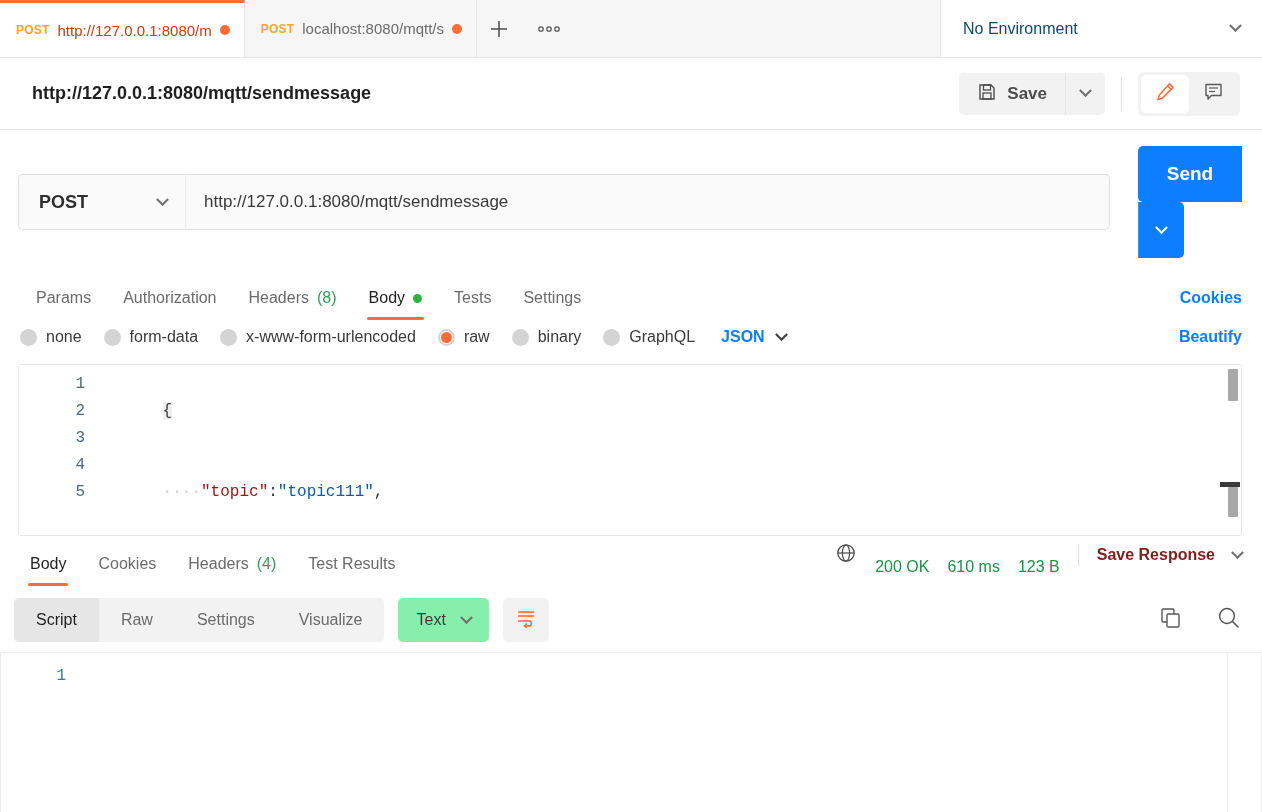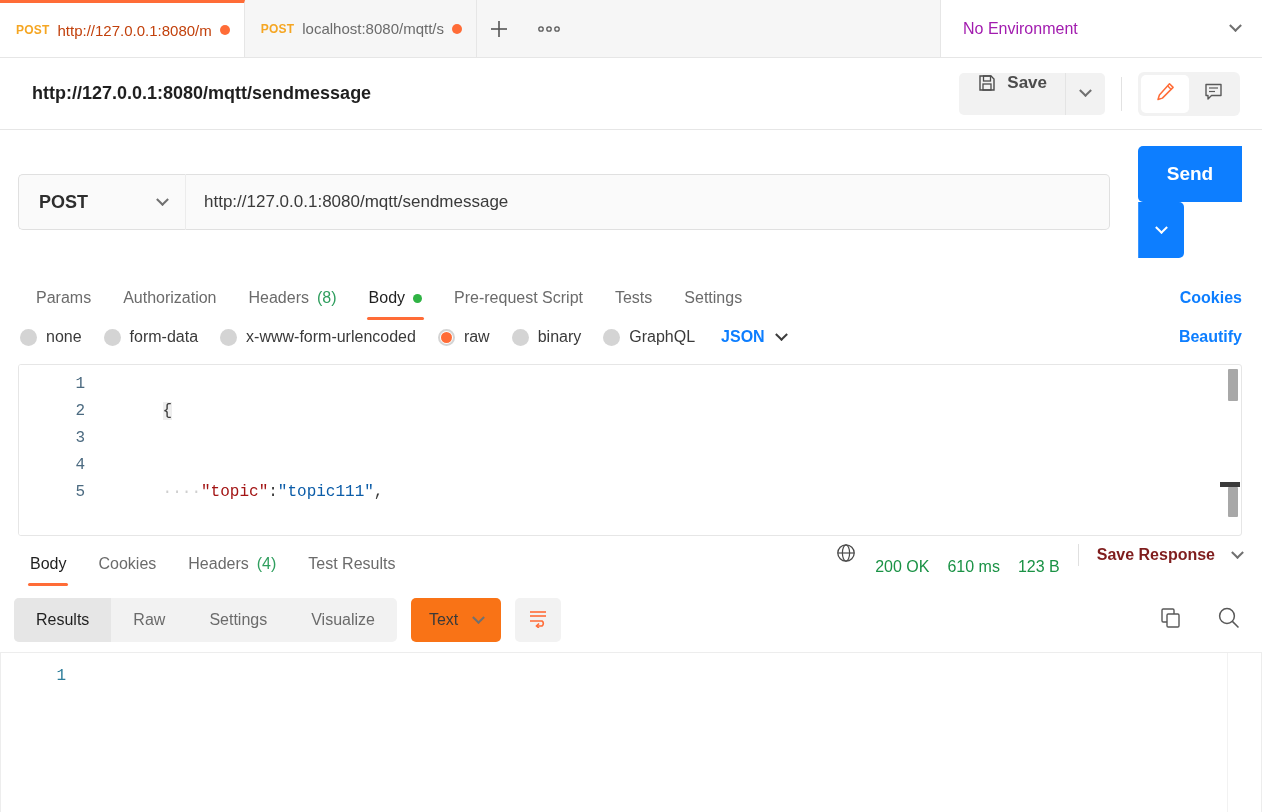--- a/index.html
+++ b/index.html
@@ -72,21 +72,21 @@
   .env-select {
     width: 322px;
     display: flex;
     align-items: center;
     justify-content: space-between;
     padding: 0 22px 0 22px;
     border-left: 1px solid #e6e6e6;
     background: #ffffff;
     cursor: pointer;
   }
-  .env-select .etext { font-size: 16px; color: #a21caf; }
+  .env-select .etext { font-size: 16px; color: #0c4a6e; }
   .chev {
     display: inline-block;
     width: 9px; height: 9px;
     border-right: 2px solid #707070;
     border-bottom: 2px solid #707070;
     transform: rotate(45deg) translate(-2px,-2px);
   }
 
   
   .reqheader {
@@ -99,21 +99,21 @@
     flex: none;
   }
   .req-title {
     font-size: 18px;
     font-weight: bold;
     color: #1f1f1f;
     flex: 1;
   }
   .hdr-actions { display: flex; align-items: center; gap: 0; }
   .save-btn {
-    display: flex; gap: 10px;
+    display: flex; align-items: center; gap: 10px;
     height: 42px;
     padding: 0 18px;
     background: #f2f2f2;
     border-radius: 5px 0 0 5px;
     cursor: pointer;
   }
   .save-btn .lbl { font-size: 17px; font-weight: bold; color: #4c4c4c; }
   .save-caret {
     height: 42px; width: 40px;
     background: #f2f2f2;
@@ -375,21 +375,21 @@
     font-size: 16px;
     color: #6b6b6b;
     cursor: pointer;
   }
   .seg .s-item.active {
     background: #e6e6e6;
     color: #1f1f1f;
   }
   .textsel {
     display: flex; align-items: center; gap: 16px;
-    background: #f97316;
+    background: #86efac;
     border-radius: 5px;
     height: 44px;
     padding: 0 18px;
     cursor: pointer;
   }
   .textsel .tl { font-size: 16px; color: #3a3a3a; }
   .wrap-btn {
     width: 46px; height: 44px;
     background: #f2f2f2;
     border-radius: 5px;
@@ -545,23 +545,20 @@
   </div>
   <div class="rtab">
     <span>Headers</span>
     <span class="count">(8)</span>
   </div>
   <div class="rtab active">
     <span>Body</span>
     <span class="greendot"></span>
   </div>
   <div class="rtab">
-    <span>Pre-request Script</span>
-  </div>
-  <div class="rtab">
     <span>Tests</span>
   </div>
   <div class="rtab">
     <span>Settings</span>
   </div>
   <div class="cookies-link">Cookies</div>
 </div>
 
 <div class="bodytypes">
   <div class="radio-item">
@@ -653,21 +650,21 @@
     <span class="mv">610 ms</span>
     <span class="mv">123 B</span>
     <span class="mdiv"></span>
     <span class="save-resp">Save Response</span>
     <span class="chev"></span>
   </div>
 </div>
 
 <div class="resp-toolbar">
   <div class="seg">
-    <div class="s-item active">Results</div>
+    <div class="s-item active">Script</div>
     <div class="s-item">Raw</div>
     <div class="s-item">Settings</div>
     <div class="s-item">Visualize</div>
   </div>
 
   <div class="textsel">
     <span class="tl">Text</span>
     <span class="chev"></span>
   </div>
 

